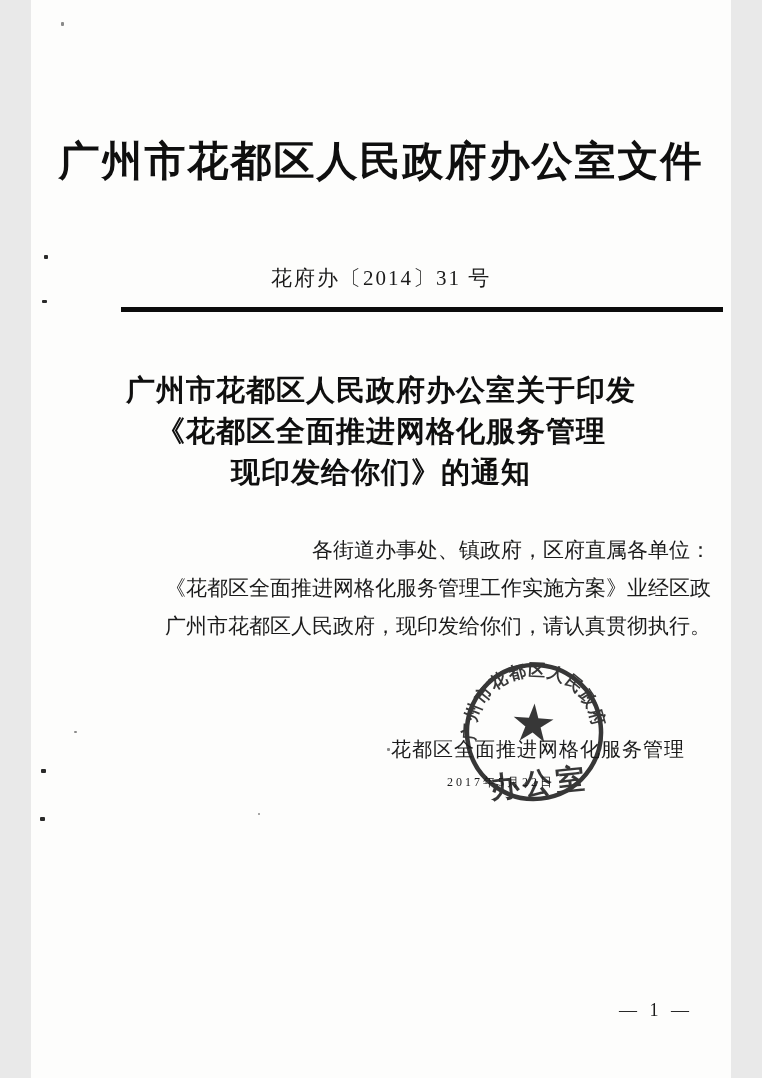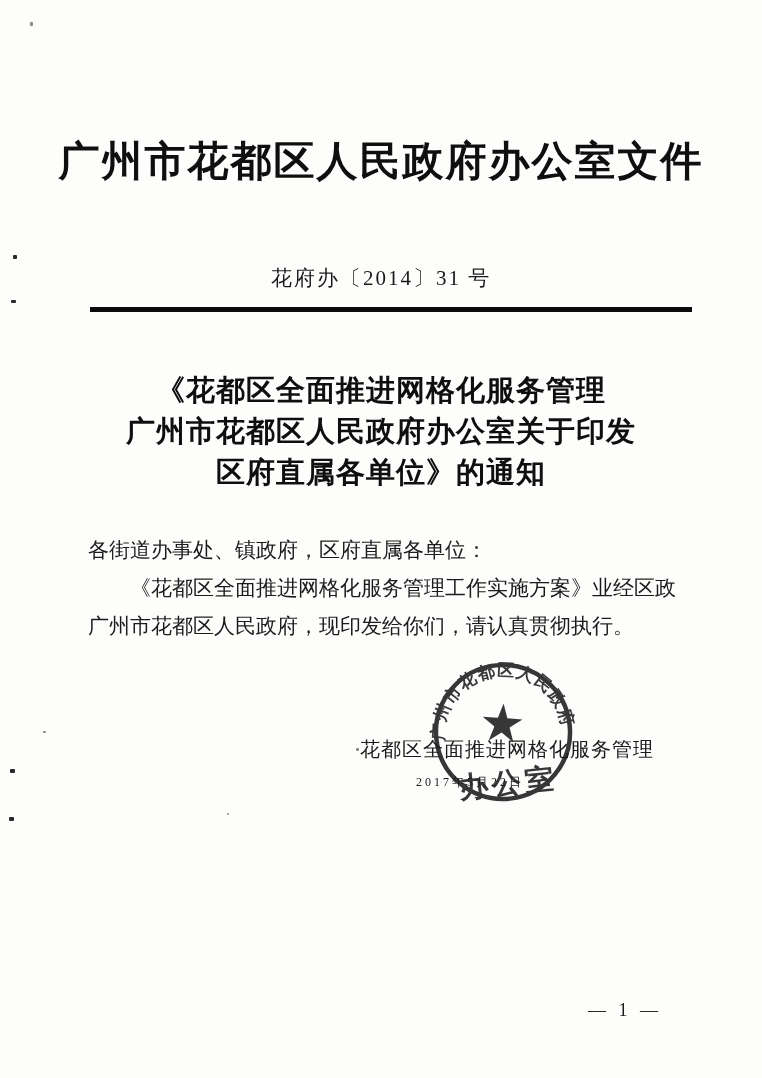--- a/index.html
+++ b/index.html
@@ -1,19 +1,19 @@
 <!DOCTYPE html>
 <html><head>
 <meta charset="utf-8">
 <style>
   * { margin: 0; padding: 0; box-sizing: border-box; }
   html, body { background: #e9e9e9; }
   .page {
     position: relative;
-    width: 762px;
+    width: 700px;
     height: 1078px;
     margin: 0 auto;
     background: #fdfdfc;
     overflow: hidden;
     font-family: "Liberation Serif", "DejaVu Serif", serif;
     color: #141414;
   }
   .header-title {
     position: absolute;
     top: 134px; left: 0; right: 0;
@@ -47,20 +47,21 @@
     letter-spacing: 1px;
     color: #0f0f0f;
   }
   .body-text {
     position: absolute;
     left: 88px; top: 531px;
     width: 592px;
     font-size: 21px;
     line-height: 38px;
     color: #1b1b1b;
+    text-align: right;
   }
   .body-text .indent { text-indent: 42px; }
   .signature {
     position: absolute;
     left: 360px; top: 736px;
     font-size: 20px;
     letter-spacing: 1px;
     color: #1b1b1b;
     z-index: 3;
   }
@@ -107,23 +108,23 @@
   <div class="speck faint" style="left:227px; top:813px; width:2px; height:2px;"></div>
   <div class="speck faint" style="left:356px; top:748px; width:3px; height:3px;"></div>
 
   <div class="header-title">广州市花都区人民政府办公室文件</div>
 
   <div class="doc-number">花府办〔2014〕31 号</div>
 
   <div class="rule"></div>
 
   <div class="main-title">
+    <div>广州市花都区人民政府办公室关于印发</div>
     <div>《花都区全面推进网格化服务管理</div>
-    <div>广州市花都区人民政府办公室关于印发</div>
-    <div>区府直属各单位》的通知</div>
+    <div>现印发给你们》的通知</div>
   </div>
 
   <div class="body-text">
     <div>各街道办事处、镇政府，区府直属各单位：</div>
     <div class="indent">《花都区全面推进网格化服务管理工作实施方案》业经区政</div>
     <div>广州市花都区人民政府，现印发给你们，请认真贯彻执行。</div>
   </div>
 
   <div class="signature">花都区全面推进网格化服务管理</div>
   <div class="sign-date">2017年5月22日</div>

